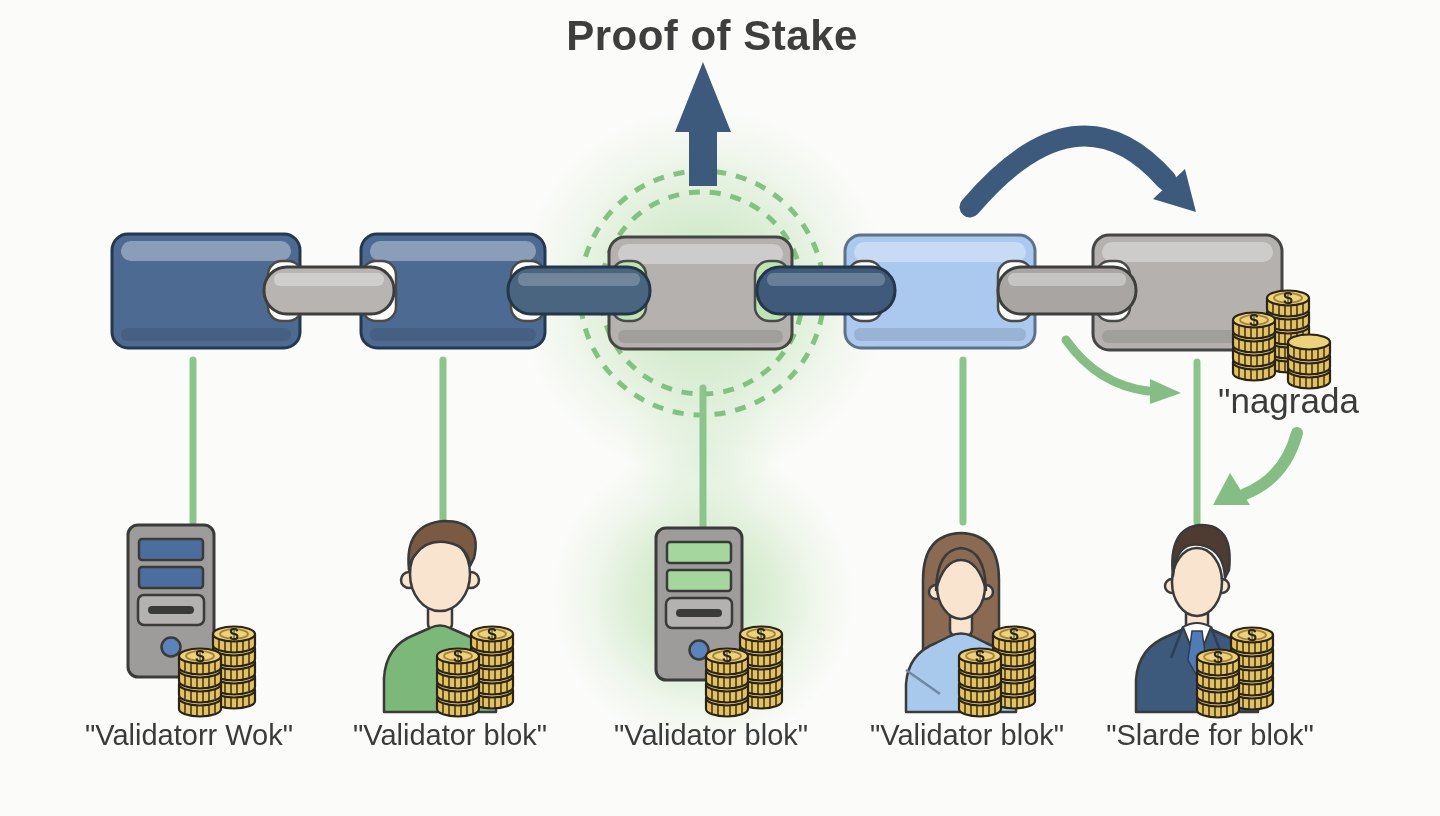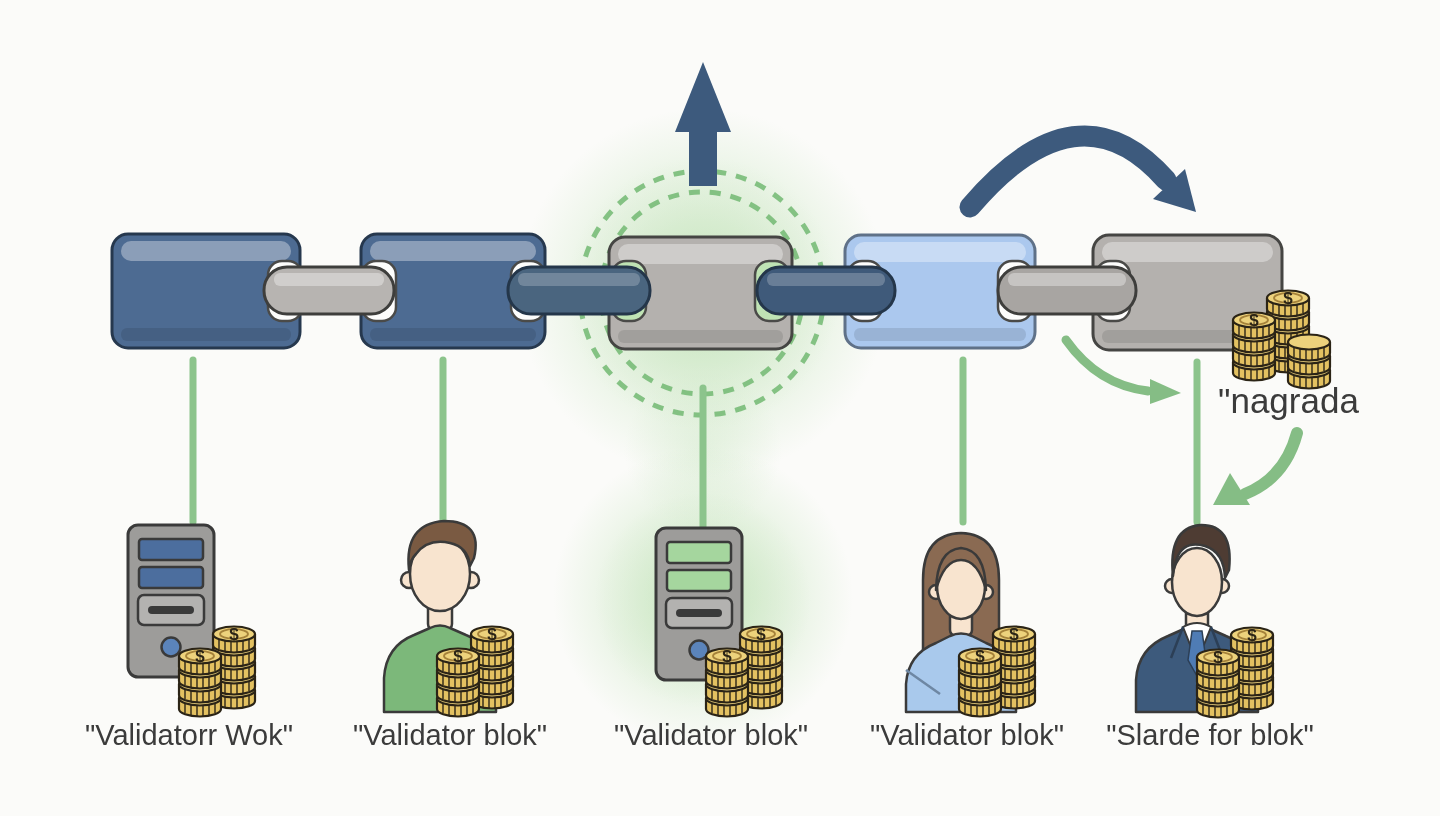--- a/index.html
+++ b/index.html
@@ -221,19 +221,20 @@
       <path class="outline" d="M 1173 576 Q 1168 528 1200 525 Q 1234 524 1229 570 L 1225 578 Q 1224 552 1205 546 Q 1184 540 1177 558 Q 1174 565 1173 576 Z" fill="#4e3c33" stroke-width="2.5"></path>
     </g>
 
     <use href="#stack2" x="200" y="656"></use>
     <use href="#stack2" x="458" y="656"></use>
     <use href="#stack2" x="727" y="656"></use>
     <use href="#stack2" x="980" y="656"></use>
     <use href="#stack2" x="1218" y="657"></use>
   </svg>
 
+  <div class="txt title">Proof of Stake</div>
   <div class="txt reward">"nagrada</div>
   <div class="txt vlabel" style="left:189px;">"Validatorr Wok"</div>
   <div class="txt vlabel" style="left:450px;">"Validator blok"</div>
   <div class="txt vlabel" style="left:711px;">"Validator blok"</div>
   <div class="txt vlabel" style="left:967px;">"Validator blok"</div>
   <div class="txt vlabel" style="left:1210px;">"Slarde for blok"</div>
 </div>
 
 </body></html>

